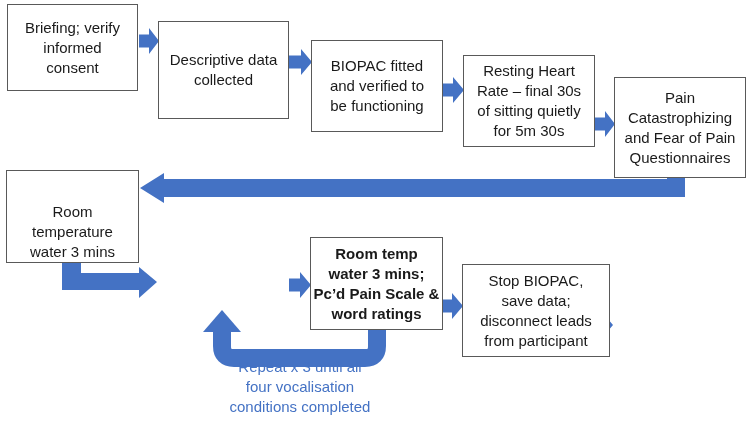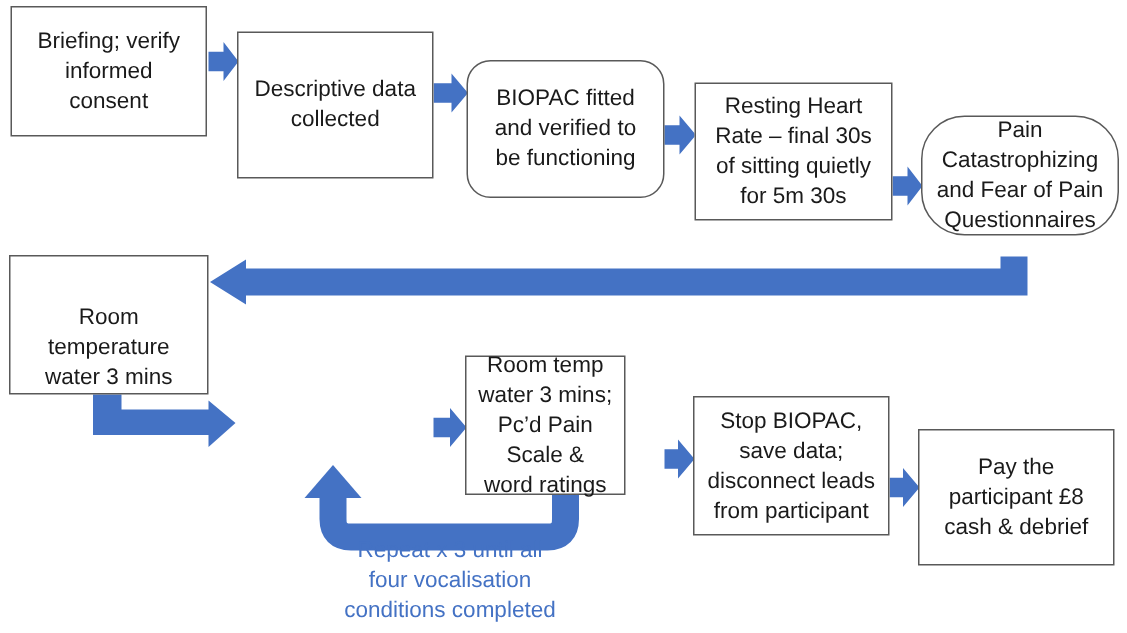--- a/index.html
+++ b/index.html
@@ -44,27 +44,27 @@
     align-items: center;
     justify-content: center;
     text-align: center;
     font-size: 15px;
     line-height: 20px;
     color: var(--text);
   }
   .node span { white-space: pre-line; display: block; }
   .n1  { left: 7px;   top: 4px;   width: 131px; height: 87px; justify-content: center; }
   .n2  { left: 158px; top: 21px;  width: 131px; height: 98px; }
-  .n3  { left: 311px; top: 40px;  width: 132px; height: 92px; border-radius: 16px; }
+  .n3  { left: 311px; top: 40px;  width: 132px; height: 92px; }
   .n4  { left: 463px; top: 55px;  width: 132px; height: 92px; }
-  .n5  { left: 614px; top: 77px;  width: 132px; height: 80px; border-radius: 29px; }
+  .n5  { left: 614px; top: 77px;  width: 132px; height: 101px; }
   .n6  { left: 6px;   top: 170px; width: 133px; height: 93px; align-items: flex-end; }
   .n7  { left: 156px; top: 215px; width: 133px; height: 92px; }
-  .n8  { left: 310px; top: 237px; width: 107px; height: 93px; }
-  .n9  { left: 462px; top: 264px; width: 131px; height: 93px; }
+  .n8  { left: 310px; top: 237px; width: 133px; height: 93px; font-weight: bold; }
+  .n9  { left: 462px; top: 264px; width: 148px; height: 93px; }
   .n10 { left: 612px; top: 286px; width: 131px; height: 91px; }
   .loop-caption {
     position: absolute;
     z-index: 2;
     left: 175px;
     top: 357px;
     width: 250px;
     text-align: center;
     color: var(--loop-text-blue);
     font-size: 15px;
@@ -132,23 +132,18 @@
 water 3 mins;
 Pc’d Pain Scale &amp;
 word ratings</span>
   </div>
   <div class="node n9">
     <span>Stop BIOPAC,
 save data;
 disconnect leads
 from participant</span>
   </div>
-  <div class="node n10">
-    <span>Pay the
-participant £8
-cash &amp; debrief</span>
-  </div>
 
   <div class="loop-caption">Repeat x 3 until all
 four vocalisation
 conditions completed</div>
 
 </div>
 
 </body></html>

